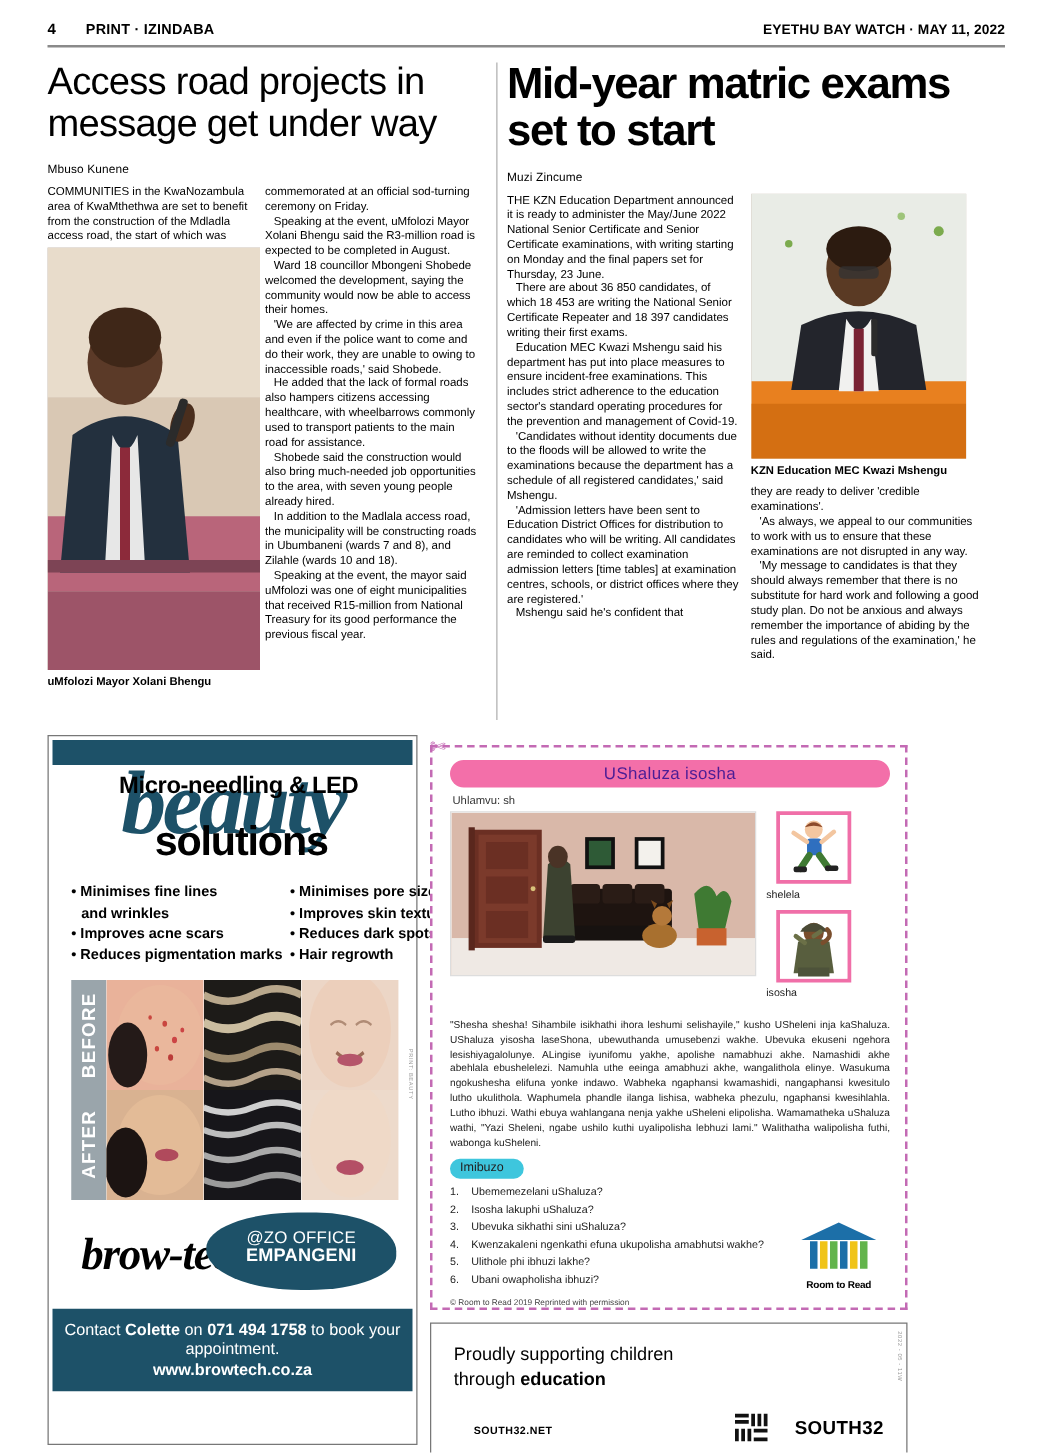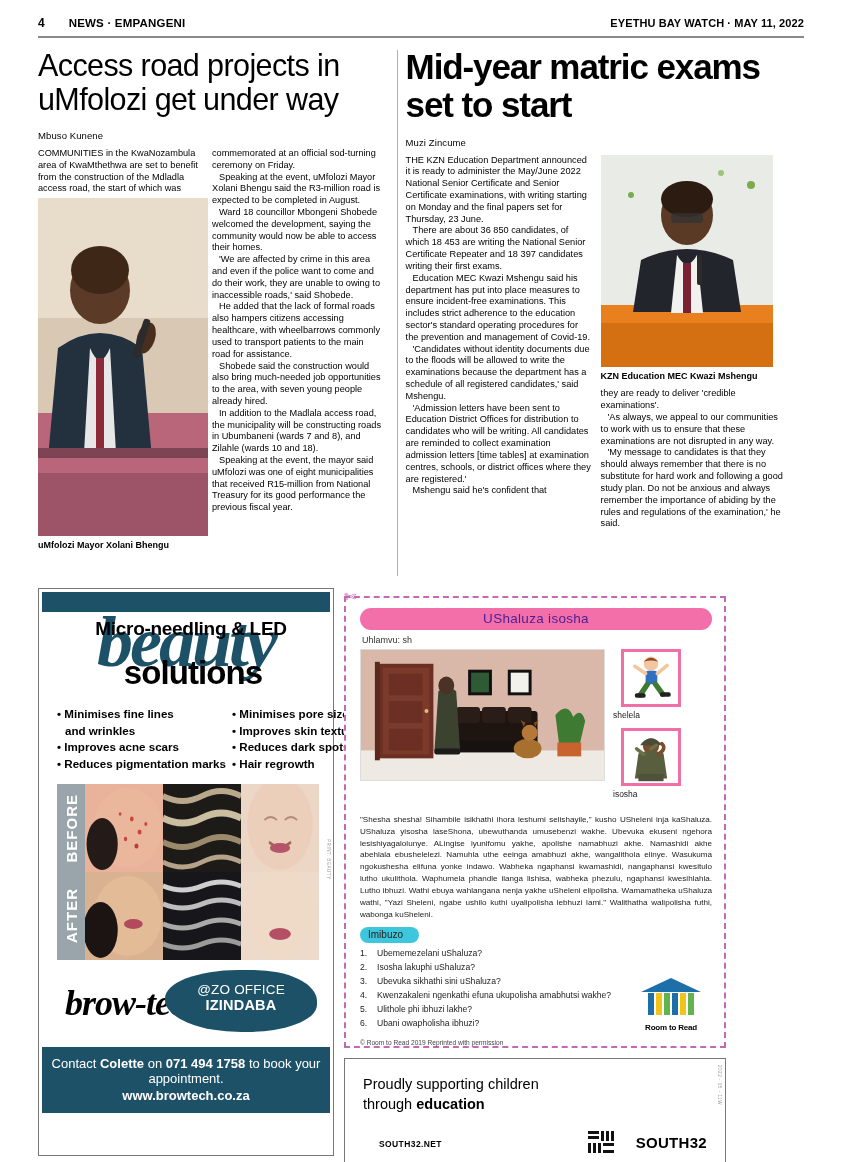--- a/index.html
+++ b/index.html
@@ -133,29 +133,29 @@
   .sidecode { position: absolute; font-size: 4.6px; color: #999; writing-mode: vertical-rl;
               letter-spacing: .5px; }
 </style>
 </head>
 <body>
 
 <div class="page">
 
   <div class="masthead">
     <div class="page-num">4</div>
-    <div class="section-name">NEWS · EMPANGENI</div>
+    <div class="section-name">PRINT · IZINDABA</div>
     <div class="pub-info">EYETHU BAY WATCH · MAY 11, 2022</div>
   </div>
   <div class="rule-top"></div>
 
   <div class="articles">
 
     <div class="art-left">
-      <div class="hl-left">Access road projects in uMfolozi get under way</div>
+      <div class="hl-left">Access road projects in message get under way</div>
       <div class="byline">Mbuso Kunene</div>
       <div class="cols2">
         <div class="col" style="width:165px">
           <p class="first">COMMUNITIES in the KwaNozambula area of KwaMthethwa are set to benefit from the construction of the Mdladla access road, the start of which was</p>
           <div class="photo photo-mayor">
             <svg class="p-bg" viewBox="0 0 170 338" preserveAspectRatio="none">
               <rect width="170" height="338" fill="#d8cec2"></rect>
               <rect y="0" width="170" height="120" fill="#e8dccb"></rect>
               <rect y="120" width="170" height="95" fill="#d9c8b4"></rect>
               <rect y="215" width="170" height="60" fill="#b9657a"></rect>
@@ -319,21 +319,21 @@
               </svg>
           </div>
         </div>
       </div>
 
       <div class="brow">
         <div class="brow-name">brow-tech</div>
         <div class="brush"></div>
         <div class="brush-txt">
           <div class="l1">@ZO OFFICE</div>
-          <div class="l2">IZINDABA</div>
+          <div class="l2">EMPANGENI</div>
         </div>
       </div>
 
       <div class="contact-bar">
         <div class="c1"><span>Contact </span><b>Colette</b><span> on </span><b>071 494 1758</b><span> to book your appointment.</span></div>
         <div class="c2">www.browtech.co.za</div>
       </div>
 
       <div class="sidecode" style="right:2px; top:250px">PRINT: BEAUTY</div>
     </div>

